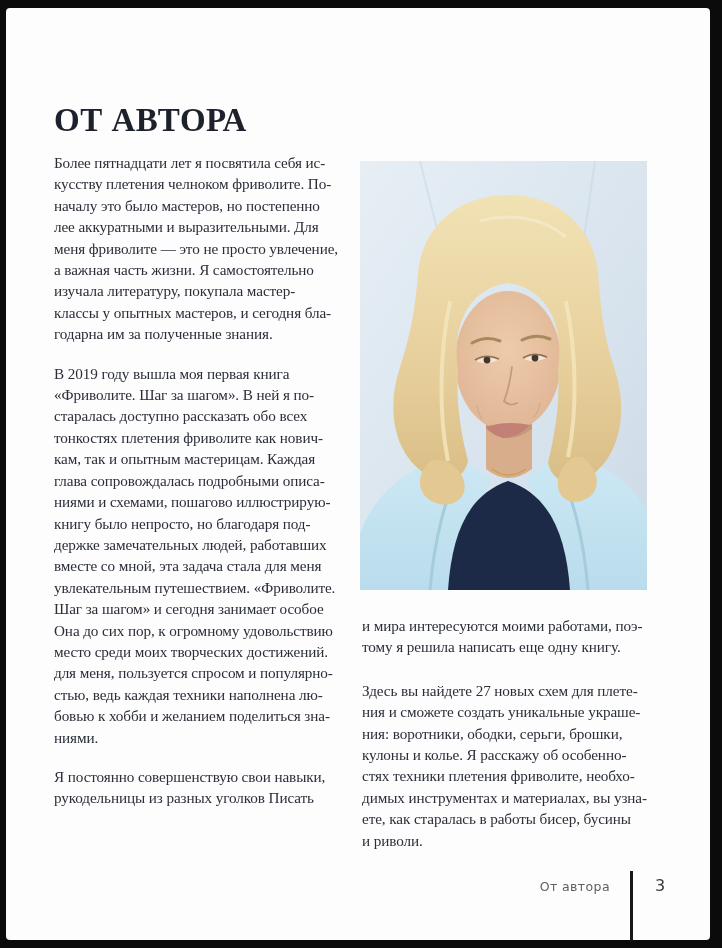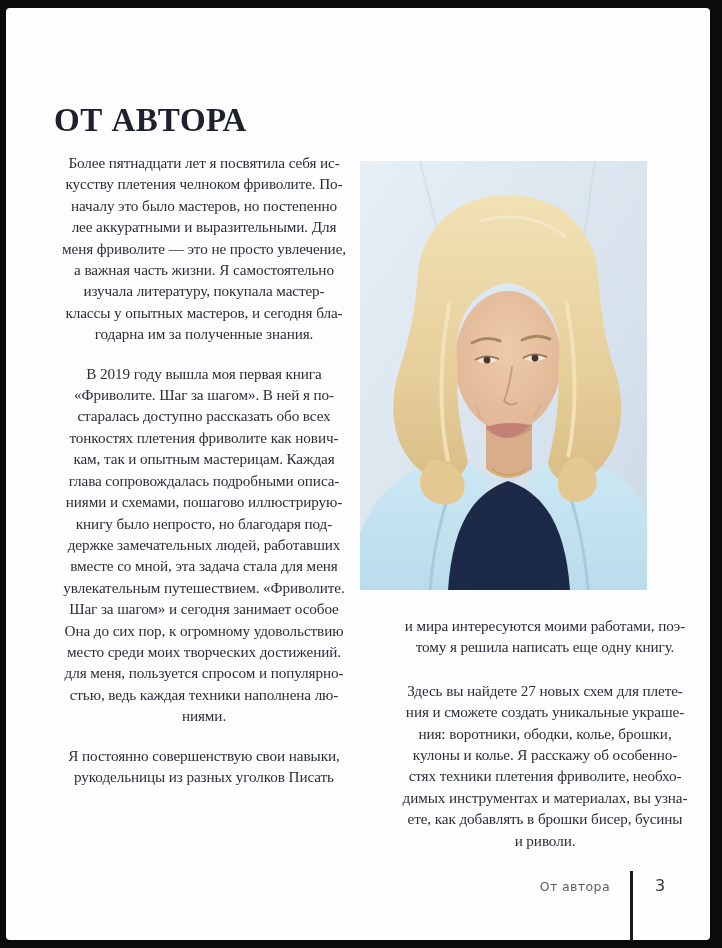--- a/index.html
+++ b/index.html
@@ -16,24 +16,24 @@
     position:absolute;left:54px;top:82px;z-index:2;
     font-family:"Liberation Serif", serif;
     font-size:33px;line-height:1;letter-spacing:0.5px;
     color:#1d212b;
   }
   .col{
     position:absolute;z-index:2;
     font-size:15.2px;color:#2a2e39;letter-spacing:-0.1px;
   }
   .col-left{left:54px;top:152px;width:300px;}
-  .col-right{left:382px;top:615px;width:326px;}
+  .col-right{left:362px;top:615px;width:326px;}
   .para{margin:0 0 18px 0;}
   .col-right .para{margin-bottom:22px;}
-  .line{line-height:21.4px;white-space:nowrap;text-align:center;}
+  .line{line-height:21.4px;white-space:nowrap;}
   .photo{
     position:absolute;left:360px;top:161px;width:287px;height:429px;
     z-index:1;overflow:hidden;
   }
   .photo svg{display:block;}
   .footer-label{
     position:absolute;left:470px;top:879px;width:140px;z-index:2;
     text-align:right;
     font-family:"DejaVu Sans", sans-serif;
     font-size:12.5px;letter-spacing:0.4px;color:#5f5f60;
@@ -78,41 +78,42 @@
       <div class="line">ниями и схемами, пошагово иллюстрирую-</div>
       <div class="line">книгу было непросто, но благодаря под-</div>
       <div class="line">держке замечательных людей, работавших</div>
       <div class="line">вместе со мной, эта задача стала для меня</div>
       <div class="line">увлекательным путешествием. «Фриволите.</div>
       <div class="line">Шаг за шагом» и сегодня занимает особое</div>
       <div class="line">Она до сих пор, к огромному удовольствию</div>
       <div class="line">место среди моих творческих достижений.</div>
       <div class="line">для меня, пользуется спросом и популярно-</div>
       <div class="line">стью, ведь каждая техники наполнена лю-</div>
+      <div class="line">бовью к хобби и желанием поделиться зна-</div>
       <div class="line">ниями.</div>
     </div>
     <div class="para">
       <div class="line">Я постоянно совершенствую свои навыки,</div>
       <div class="line">рукодельницы из разных уголков Писать</div>
     </div>
   </div>
 
 <div class="col col-right">
     <div class="para">
       <div class="line">и мира интересуются моими работами, поэ-</div>
       <div class="line">тому я решила написать еще одну книгу.</div>
     </div>
     <div class="para">
       <div class="line">Здесь вы найдете 27 новых схем для плете-</div>
       <div class="line">ния и сможете создать уникальные украше-</div>
-      <div class="line">ния: воротники, ободки, колье, брошки,</div>
+      <div class="line">ния: воротники, ободки, серьги, брошки,</div>
       <div class="line">кулоны и колье. Я расскажу об особенно-</div>
       <div class="line">стях техники плетения фриволите, необхо-</div>
       <div class="line">димых инструментах и материалах, вы узна-</div>
-      <div class="line">ете, как добавлять в брошки бисер, бусины</div>
+      <div class="line">ете, как старалась в работы бисер, бусины</div>
       <div class="line">и риволи.</div>
     </div>
   </div>
 
 <div class="photo">
   <svg width="287" height="429" viewBox="0 0 287 429" xmlns="http://www.w3.org/2000/svg">
     <defs>
       <linearGradient id="bgGrad" x1="0" y1="0" x2="1" y2="1">
         <stop offset="0" stop-color="#e7eff5"></stop>
         <stop offset="0.55" stop-color="#d9e4ee"></stop>

